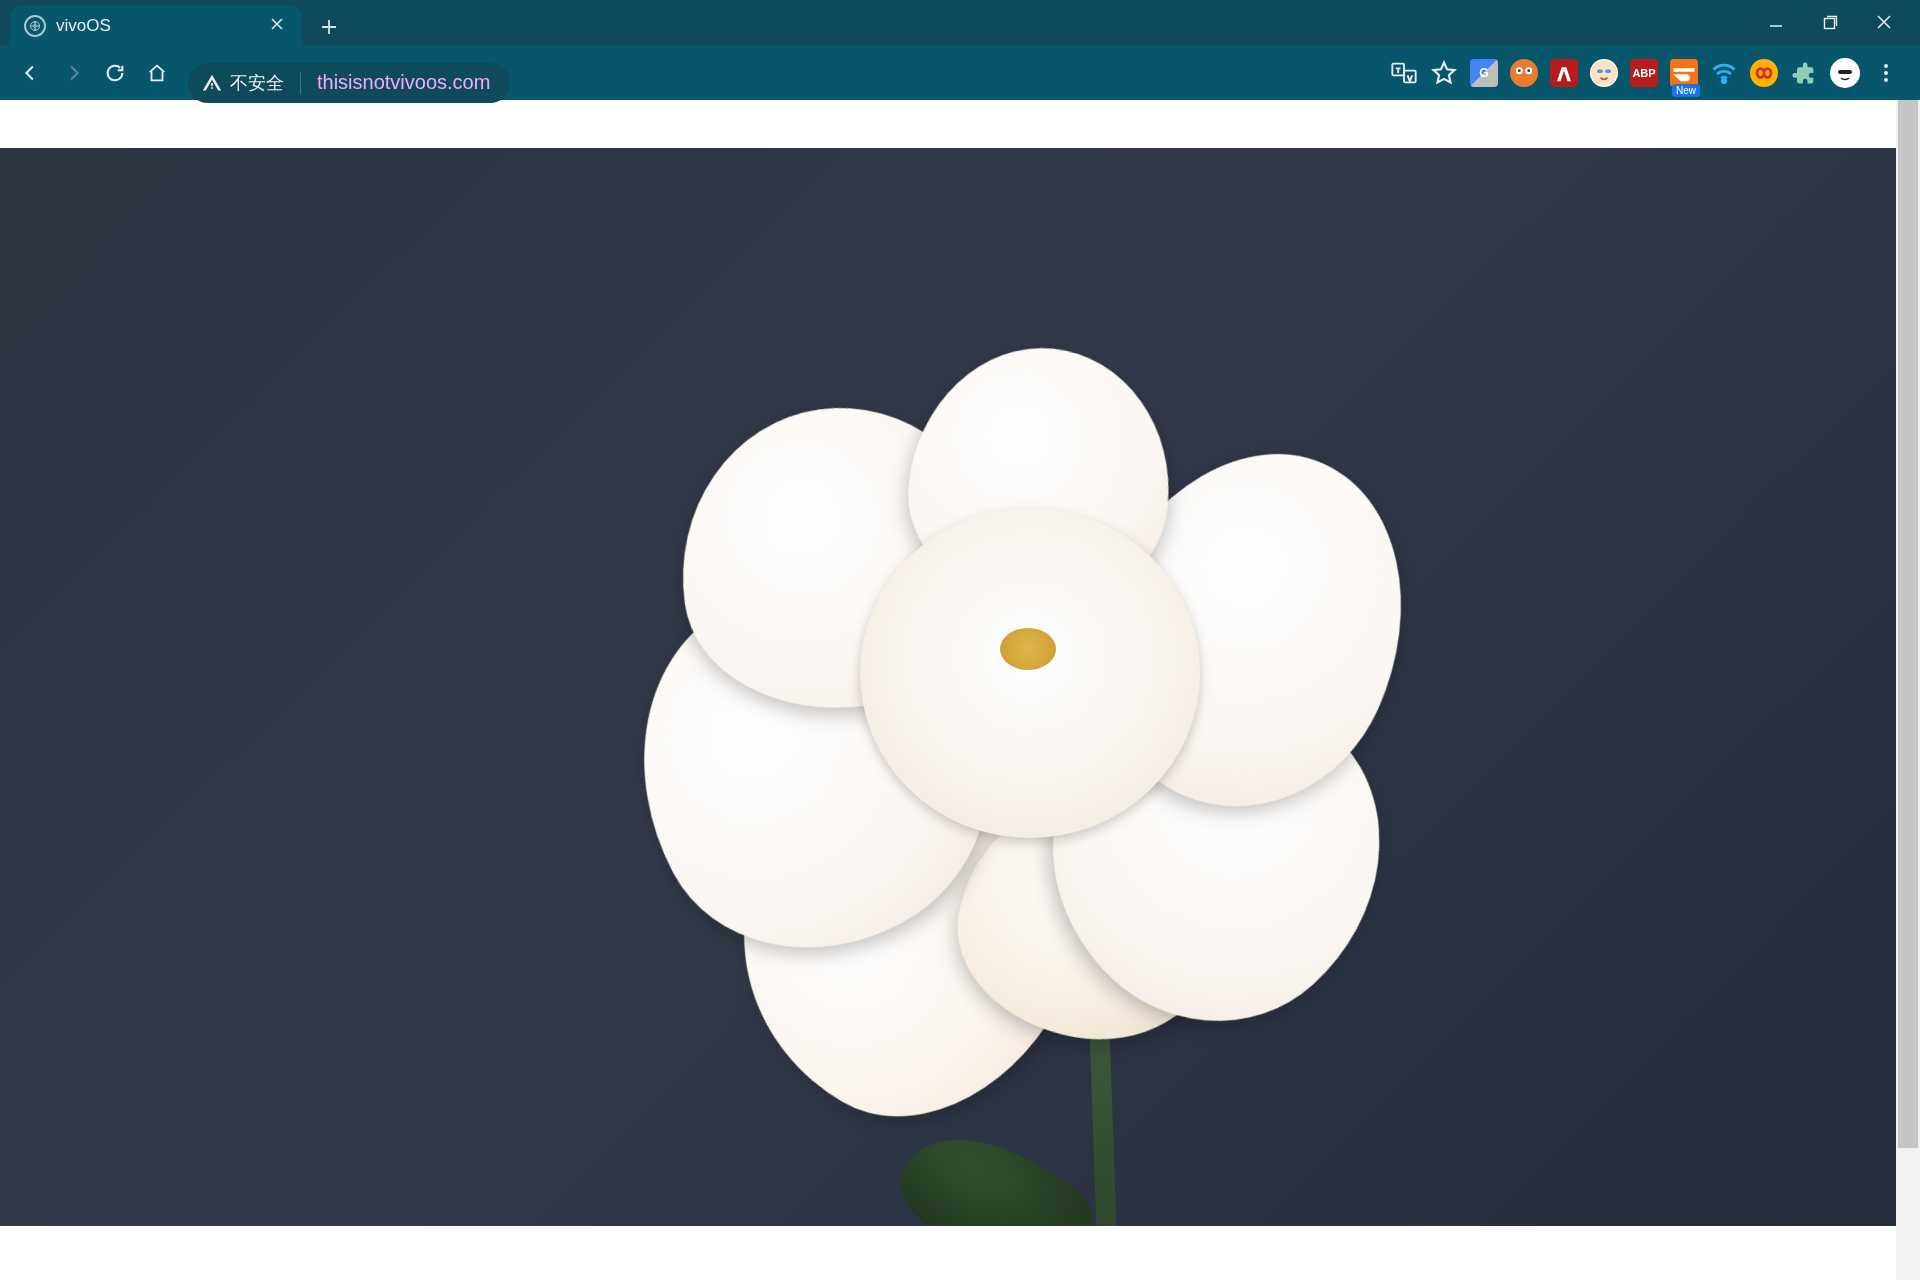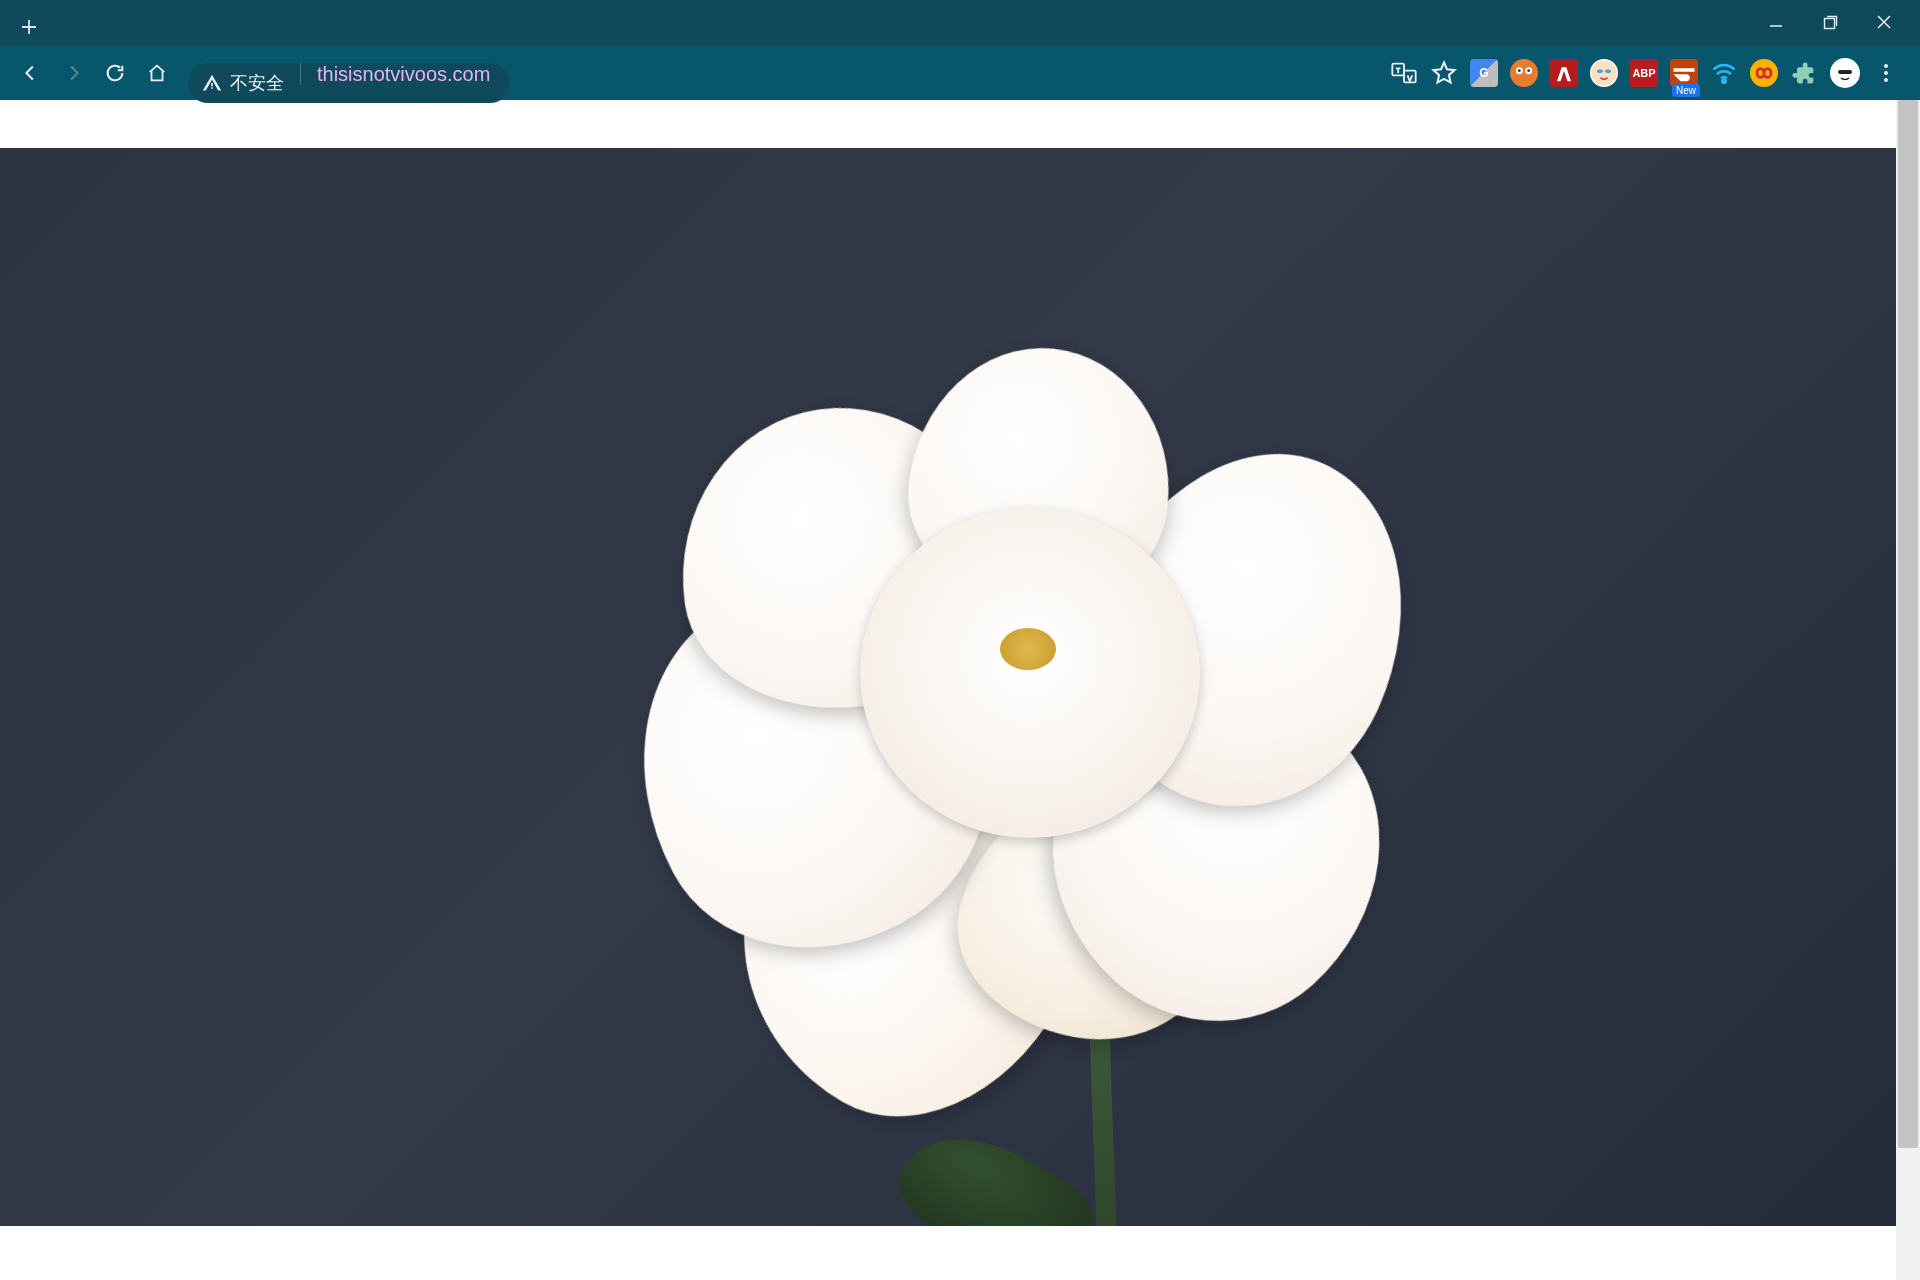--- a/index.html
+++ b/index.html
@@ -8,21 +8,21 @@
   .tab{display:flex;align-items:center;gap:10px;height:40px;background:#07566b;border-radius:10px 10px 0 0;padding:0 18px 0 14px;color:#e7eef1;font-size:17px;min-width:260px;margin-right:8px;}
   .tab .favicon{width:18px;height:18px;border:2px solid #a9c5cd;border-radius:50%;display:flex;align-items:center;justify-content:center;}
   .tab .favicon svg{width:12px;height:12px;}
   .tab .close{margin-left:auto;color:#d9e6ea;}
   .new-tab{width:38px;height:38px;display:flex;align-items:center;justify-content:center;color:#d9e6ea;font-size:22px;border-radius:6px;}
   .win-controls{position:absolute;right:6px;top:5px;display:flex;gap:26px;padding:6px 16px;}
   .win-controls div{width:28px;height:22px;display:flex;align-items:center;justify-content:center;color:#e6eef1;}
   .toolbar{height:54px;display:flex;align-items:center;padding:0 14px;gap:8px;background:#07566b;}
   .nav-btn{width:34px;height:34px;display:flex;align-items:center;justify-content:center;color:#cfe0e5;border-radius:50%;}
   .nav-btn.disabled{color:#5d8792;}
-  .omnibox{flex:0 0 auto;display:flex;height:40px;background:#0e4a5c;border-radius:22px;padding:0 20px 0 14px;color:#e6eef1;gap:12px;margin-left:6px;margin-top:19px;}
+  .omnibox{flex:0 0 auto;display:flex;align-items:center;height:40px;background:#0e4a5c;border-radius:22px;padding:0 20px 0 14px;color:#e6eef1;gap:12px;margin-left:6px;margin-top:19px;}
   .sec-warn{display:flex;align-items:center;gap:8px;color:#eaf1f3;font-size:18px;}
   .divider{width:1px;height:22px;background:#3e7886;margin:0 4px;}
   .url{color:#f0abfc;font-size:20px;}
   .spacer{flex:1;}
   .ext-row{display:flex;align-items:center;gap:12px;margin-left:auto;padding-right:6px;}
   .ext{width:28px;height:28px;border-radius:4px;display:flex;align-items:center;justify-content:center;font-size:14px;font-weight:700;position:relative;}
   .ext svg{width:100%;height:100%;}
   .avatar{width:30px;height:30px;border-radius:50%;background:#ffffff;display:flex;align-items:center;justify-content:center;}
   .menu-dots{display:flex;flex-direction:column;gap:3px;padding:4px;}
   .menu-dots span{width:4px;height:4px;background:#e6eef1;border-radius:50%;}
@@ -47,20 +47,34 @@
   .stamen{position:absolute;left:420px;top:300px;width:56px;height:42px;background:radial-gradient(circle,#e0b84e,#c99a2c);border-radius:50%;}
 
   .scrollbar{position:absolute;right:0;top:100px;width:24px;height:1180px;background:#f1f1f1;}
   .thumb{position:absolute;top:0;left:2px;width:20px;height:1048px;background:#c4c4c4;border-radius:2px;}
 </style>
 </head>
 <body>
 
 <div class="browser-chrome">
   <div class="tab-strip">
+    <div class="tab">
+      <span class="favicon">
+        <svg viewBox="0 0 24 24" fill="none" stroke="#a9c5cd" stroke-width="2">
+            <circle cx="12" cy="12" r="9"></circle>
+            <path d="M3 12h18M12 3c2.5 3 2.5 15 0 18M12 3c-2.5 3-2.5 15 0 18"></path>
+          </svg>
+      </span>
+      <span>vivoOS</span>
+      <span class="close">
+        <svg width="14" height="14" viewBox="0 0 14 14" stroke="#d9e6ea" stroke-width="1.6">
+            <path d="M2 2l10 10M12 2L2 12"></path>
+          </svg>
+      </span>
+    </div>
     <div class="new-tab">
       <svg width="18" height="18" viewBox="0 0 18 18" stroke="#d9e6ea" stroke-width="1.8">
           <path d="M9 2v14M2 9h14"></path>
         </svg>
     </div>
     <div class="win-controls">
       <div>
           <svg width="16" height="16" viewBox="0 0 16 16" stroke="#e6eef1" stroke-width="1.5">
             <path d="M2 12h12"></path>
           </svg>
@@ -146,21 +160,21 @@
         <svg viewBox="0 0 24 24">
             <circle cx="12" cy="12" r="11" fill="#ffe0c2"></circle>
             <rect x="6" y="9" width="5" height="3" rx="1.4" fill="#39a0ed"></rect>
             <rect x="13" y="9" width="5" height="3" rx="1.4" fill="#39a0ed"></rect>
             <path d="M9 16c2 2 4 2 6 0" stroke="#a55" stroke-width="1.4" fill="none"></path>
           </svg>
       </div>
       <div class="ext" style="background:#b91c1c;color:#fff;font-size:11px;">
         <span>ABP</span>
       </div>
-      <div class="ext" style="background:#c2410c;">
+      <div class="ext" style="background:#f97316;">
         <svg viewBox="0 0 24 24" fill="#fff">
             <path d="M3 8h18v3H3zM3 13h11c4 0 4 6 0 6H9"></path>
           </svg>
         <span class="badge-new">New</span>
       </div>
       <div class="ext">
         <svg viewBox="0 0 24 24" fill="none" stroke="#29b6f6" stroke-width="2.2">
             <path d="M3 9c5-5 13-5 18 0M6 13c3.3-3.3 8.7-3.3 12 0M9.5 16.5c1.4-1.4 3.6-1.4 5 0"></path>
             <circle cx="12" cy="19" r="1.4" fill="#29b6f6"></circle>
           </svg>

